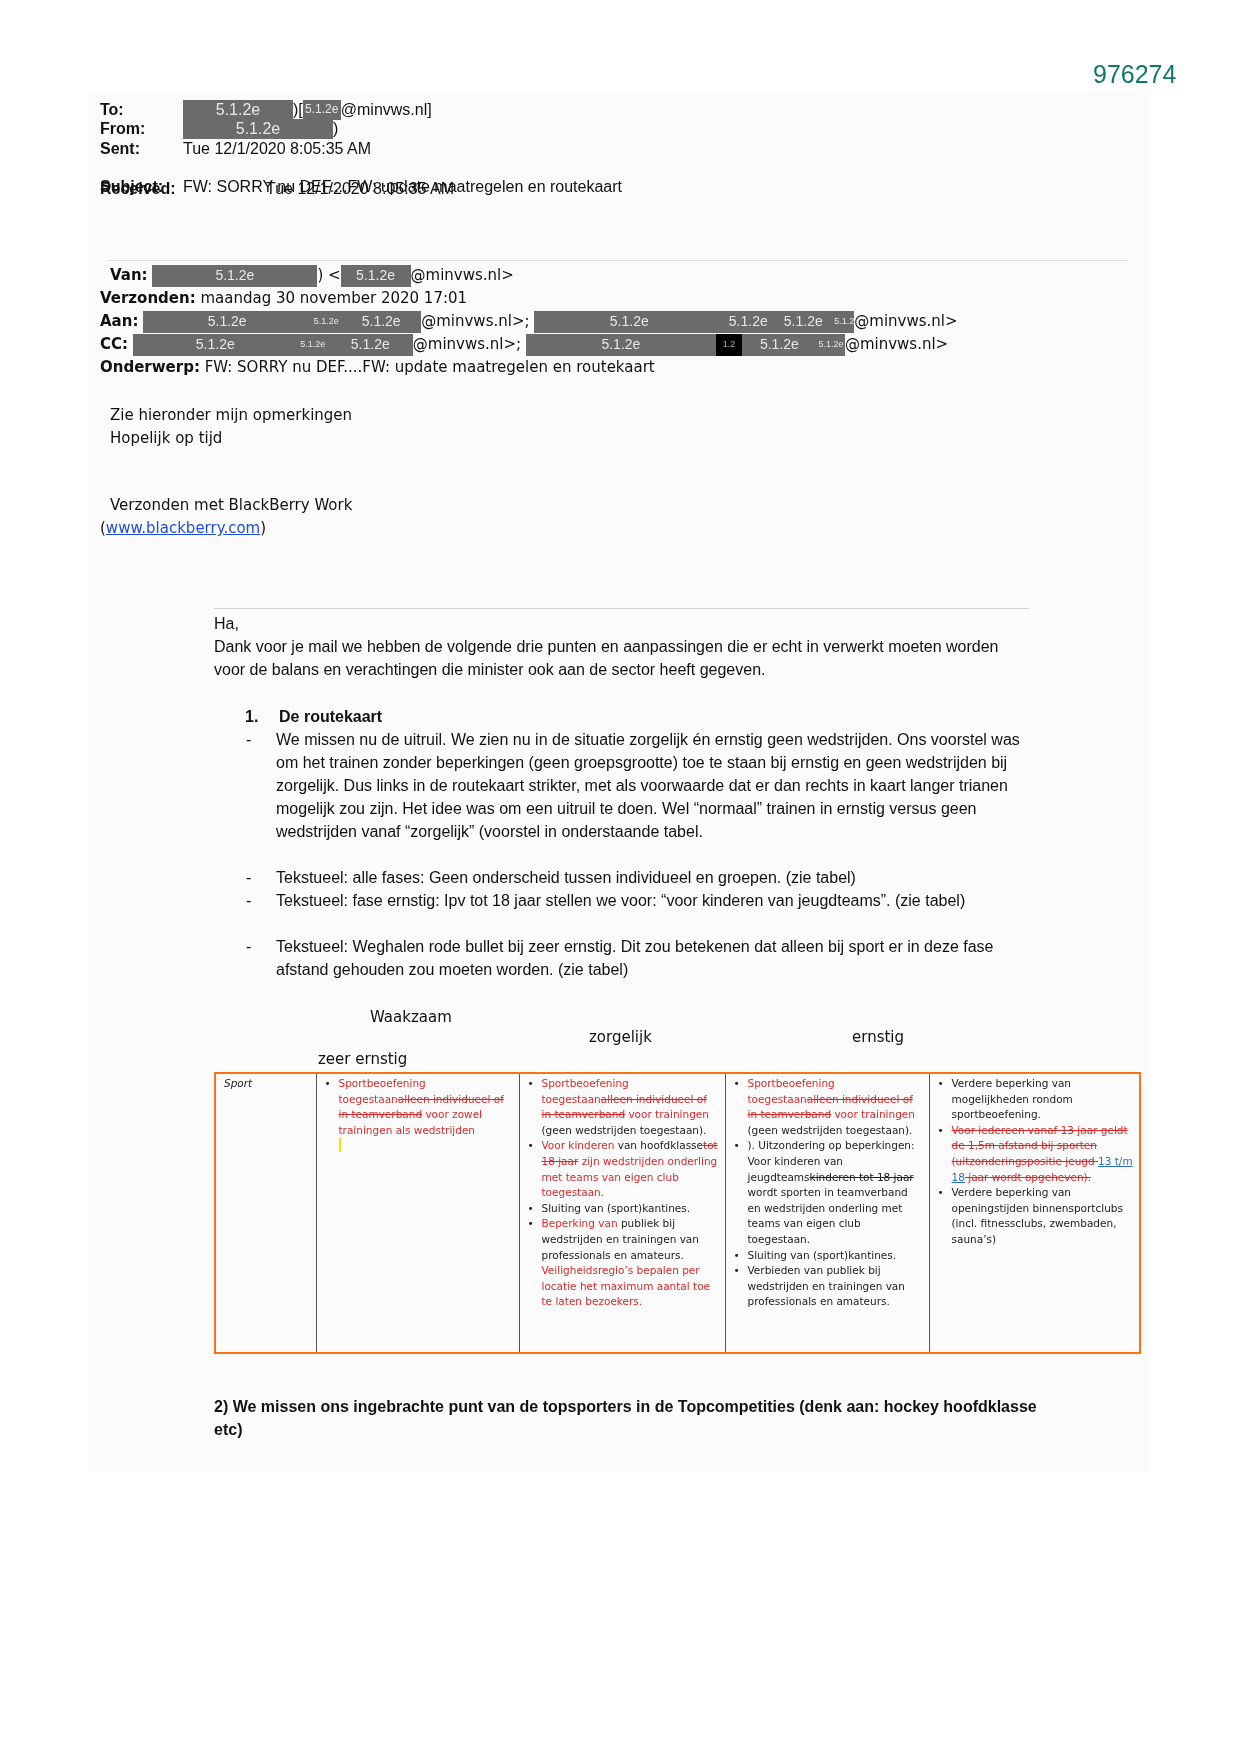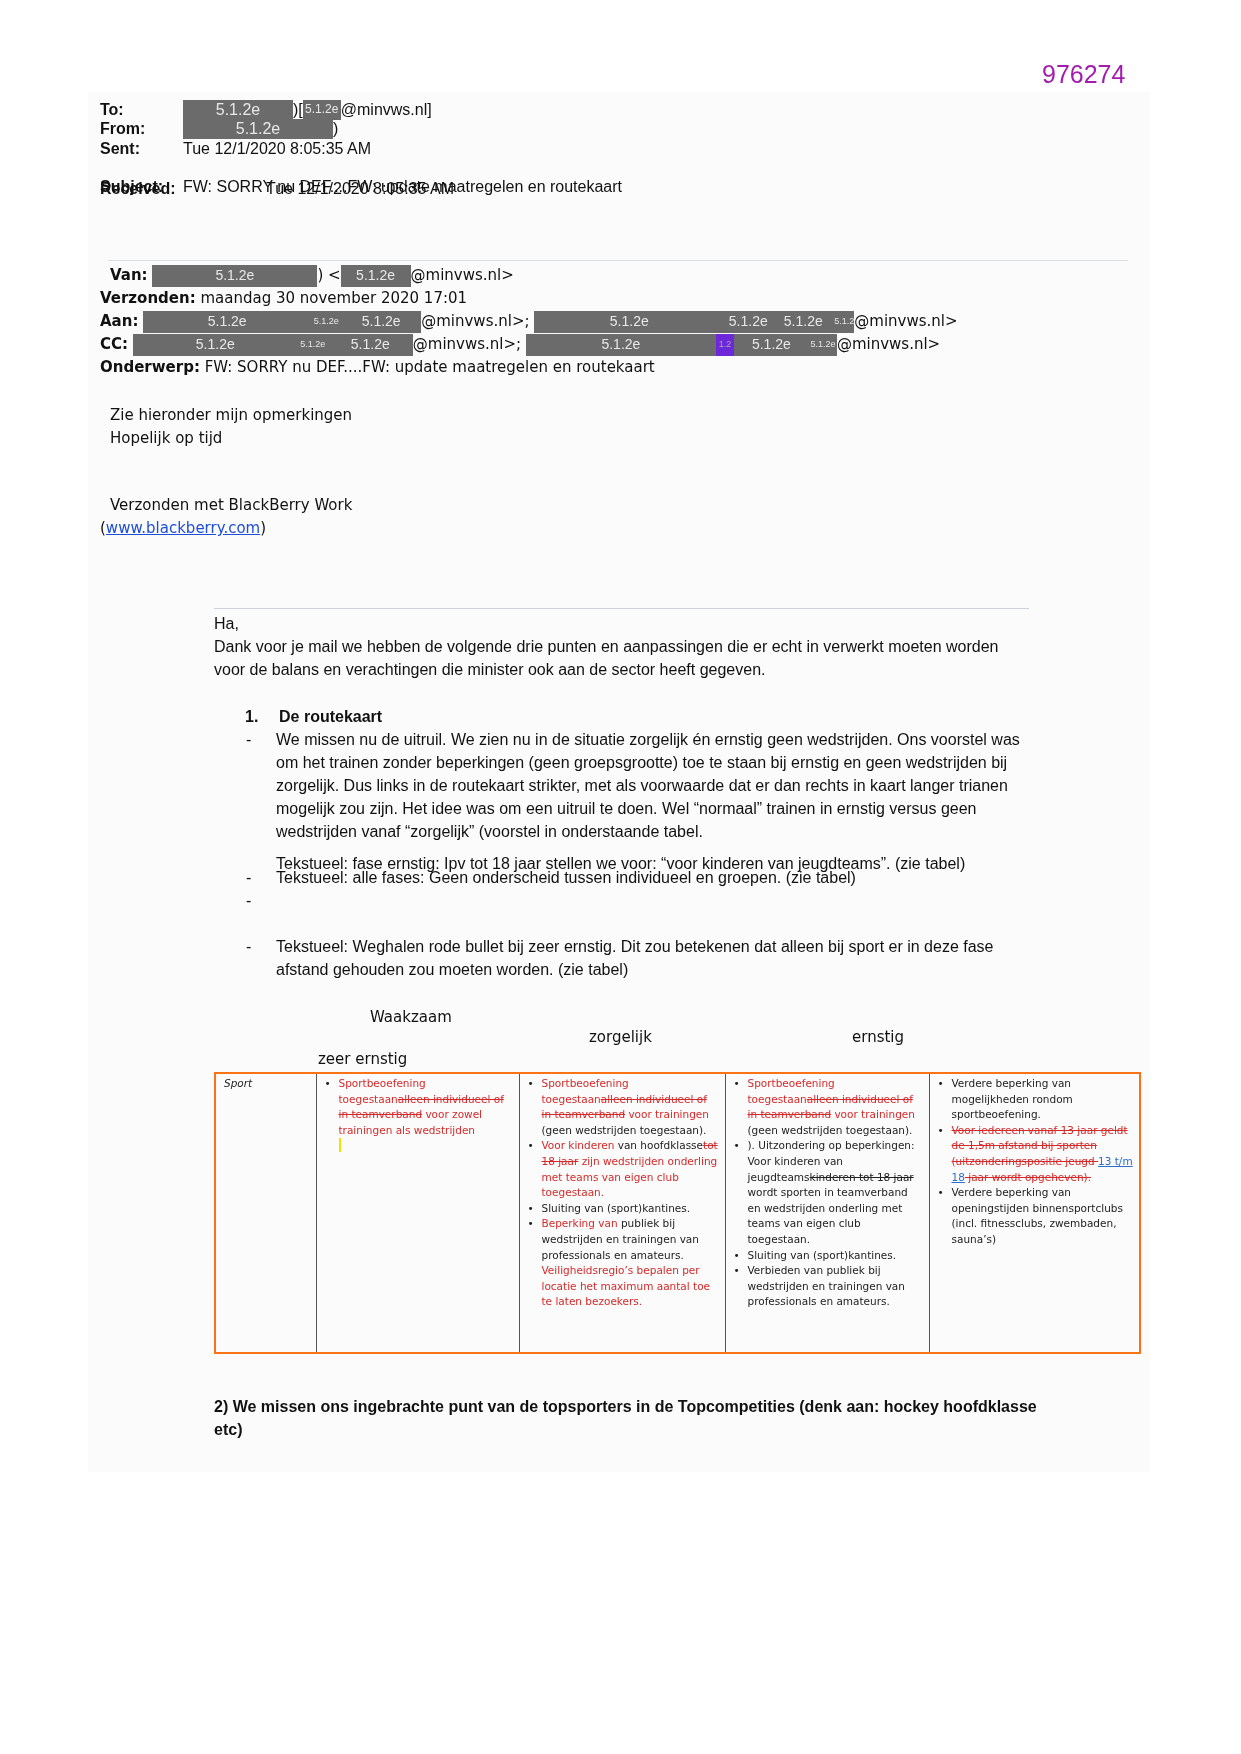--- a/index.html
+++ b/index.html
@@ -1,18 +1,18 @@
 <!DOCTYPE html>
 <html><head>
 <meta charset="utf-8">
 <style>
   html, body { margin: 0; padding: 0; background: #ffffff; }
   body { width: 1241px; height: 1754px; position: relative; overflow: hidden; font-family: "Liberation Sans", sans-serif; color: #111; }
   .shade { position: absolute; left: 88px; top: 92px; width: 1062px; height: 1380px; background: #fbfbfb; }
-  .doc-id { position: absolute; left: 1042px; top: 60px; font-size: 25px; font-family: "Liberation Sans", sans-serif; color: #a21caf; }
+  .doc-id { position: absolute; left: 1093px; top: 60px; font-size: 25px; font-family: "Liberation Sans", sans-serif; color: #0f766e; }
   .hdr { position: absolute; left: 100px; font-size: 16px; line-height: 19px; font-family: "Liberation Sans", sans-serif; }
   .hdr .lbl { font-weight: bold; display: inline-block; }
   .redact { display: inline-block; background: #6b6b6b; color: #e8e8e8; text-align: center; font-family: "Liberation Sans", sans-serif; vertical-align: top; }
   .redact.small { font-size: 9px; }
   .fw-line { position: absolute; left: 100px; font-size: 15px; line-height: 20px; font-family: "DejaVu Sans", sans-serif; white-space: nowrap; }
   .fw-line b { font-weight: bold; text-align: center; }
   .sep { position: absolute; height: 1px; background: #d8dde6; }
   .body-text { position: absolute; font-family: "Liberation Sans", sans-serif; font-size: 16px; line-height: 23px; color: #111; }
   .link { color: #1d4ed8; text-decoration: underline; margin-top: 40px; }
   .col-head { position: absolute; font-family: "DejaVu Sans", sans-serif; font-size: 15px; color: #111; }
@@ -62,21 +62,21 @@
   <span>maandag 30 november 2020 17:01</span>
 </div>
 <div class="fw-line" style="top:311px;">
   <b>Aan:</b>
   <span class="redact" style="width:168px;height:22px;font-size:14px;">5.1.2e</span><span class="redact small" style="width:30px;height:22px;">5.1.2e</span><span class="redact" style="width:80px;height:22px;font-size:14px;">5.1.2e</span><span>@minvws.nl&gt;;</span>
   <span class="redact" style="width:190px;height:22px;font-size:14px;">5.1.2e</span><span class="redact" style="width:48px;height:22px;font-size:14px;">5.1.2e</span><span class="redact" style="width:62px;height:22px;font-size:14px;">5.1.2e</span><span class="redact small" style="width:20px;height:22px;">5.1.2e</span><span>@minvws.nl&gt;</span>
 </div>
 <div class="fw-line" style="top:334px;">
   <b>CC:</b>
   <span class="redact" style="width:165px;height:22px;font-size:14px;">5.1.2e</span><span class="redact small" style="width:30px;height:22px;">5.1.2e</span><span class="redact" style="width:85px;height:22px;font-size:14px;">5.1.2e</span><span>@minvws.nl&gt;;</span>
-  <span class="redact" style="width:190px;height:22px;font-size:14px;">5.1.2e</span><span class="redact small" style="width:18px;height:22px;background:#6d28d9;color:#aaa;">1.2</span><span class="redact" style="width:75px;height:22px;font-size:14px;">5.1.2e</span><span class="redact small" style="width:28px;height:22px;">5.1.2e</span><span>@minvws.nl&gt;</span>
+  <span class="redact" style="width:190px;height:22px;font-size:14px;">5.1.2e</span><span class="redact small" style="width:26px;height:22px;background:#000000;color:#aaa;">1.2</span><span class="redact" style="width:75px;height:22px;font-size:14px;">5.1.2e</span><span class="redact small" style="width:28px;height:22px;">5.1.2e</span><span>@minvws.nl&gt;</span>
 </div>
 <div class="fw-line" style="top:357px;">
   <b>Onderwerp:</b>
   <span>FW: SORRY nu DEF....FW: update maatregelen en routekaart</span>
 </div>
 
 <div class="fw-line" style="top:405px;left:110px;">Zie hieronder mijn opmerkingen</div>
 <div class="fw-line" style="top:428px;left:110px;">Hopelijk op tijd</div>
 <div class="fw-line" style="top:495px;left:110px;">Verzonden met BlackBerry Work</div>
 <div class="fw-line" style="top:518px;left:100px;"><span>(</span><span class="link">www.blackberry.com</span><span>)</span></div>
@@ -89,21 +89,21 @@
 <div class="body-text bold" style="left:245px;top:705px;">1.</div>
 <div class="body-text bold" style="left:279px;top:705px;">De routekaart</div>
 
 <div class="body-text" style="left:246px;top:728px;">-</div>
 <div class="body-text" style="left:276px;top:728px;width:760px;">We missen nu de uitruil. We zien nu in de situatie zorgelijk én ernstig geen wedstrijden. Ons voorstel was om het trainen zonder beperkingen (geen groepsgrootte) toe te staan bij ernstig en geen wedstrijden bij zorgelijk. Dus links in de routekaart strikter, met als voorwaarde dat er dan rechts in kaart langer trianen mogelijk zou zijn. Het idee was om een uitruil te doen. Wel “normaal” trainen in ernstig versus geen wedstrijden vanaf “zorgelijk” (voorstel in onderstaande tabel.</div>
 
 <div class="body-text" style="left:246px;top:866px;">-</div>
 <div class="body-text" style="left:276px;top:866px;width:760px;">Tekstueel: alle fases: Geen onderscheid tussen individueel en groepen. (zie tabel)</div>
 
 <div class="body-text" style="left:246px;top:889px;">-</div>
-<div class="body-text" style="left:276px;top:852px;width:740px;">Tekstueel: fase ernstig:  Ipv tot 18 jaar stellen we voor: “voor kinderen van jeugdteams”. (zie tabel)</div>
+<div class="body-text" style="left:276px;top:889px;width:740px;">Tekstueel: fase ernstig:  Ipv tot 18 jaar stellen we voor: “voor kinderen van jeugdteams”. (zie tabel)</div>
 
 <div class="body-text" style="left:246px;top:935px;">-</div>
 <div class="body-text" style="left:276px;top:935px;width:740px;">Tekstueel: Weghalen rode bullet bij zeer ernstig. Dit zou betekenen dat alleen bij sport er in deze fase afstand gehouden zou moeten worden.  (zie tabel)</div>
 
 <div class="col-head" style="left:370px;top:1008px;">Waakzaam</div>
 <div class="col-head" style="left:589px;top:1028px;">zorgelijk</div>
 <div class="col-head" style="left:852px;top:1028px;">ernstig</div>
 <div class="col-head" style="left:318px;top:1050px;">zeer ernstig</div>
 
 <table class="route">

